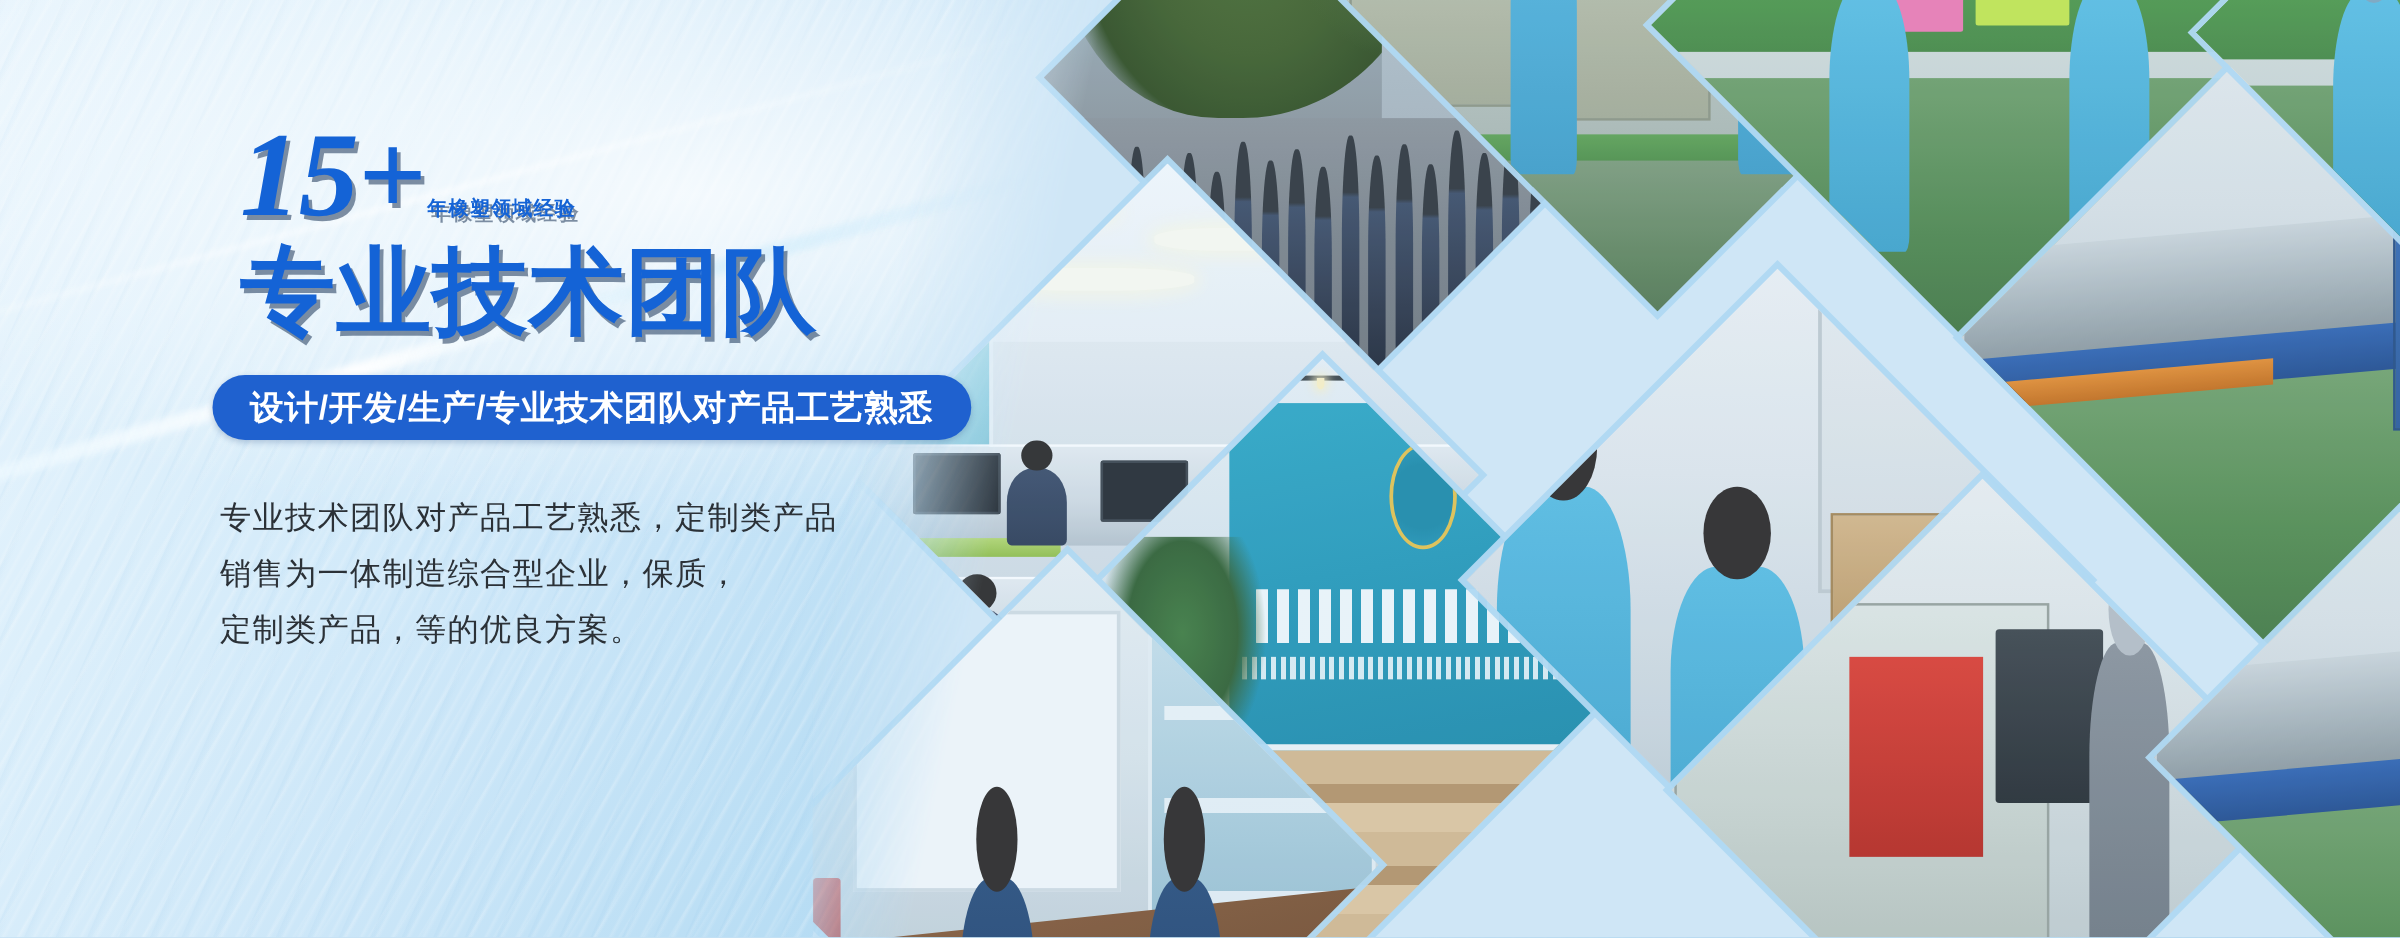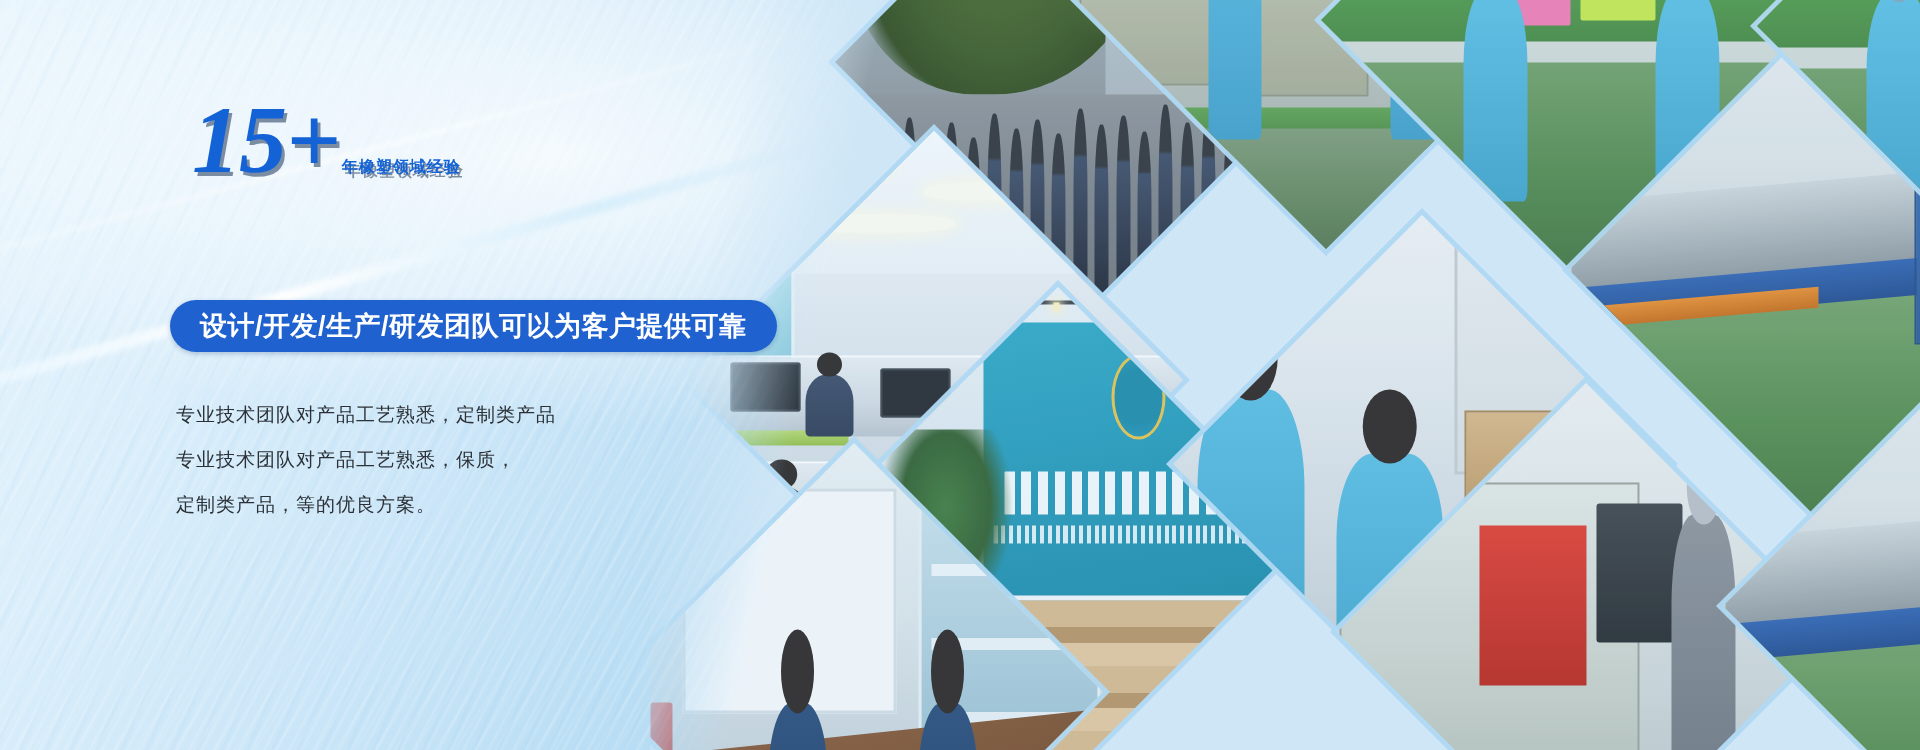--- a/index.html
+++ b/index.html
@@ -397,21 +397,21 @@
     color:#ffffff;
     font-size:27px; font-weight:bold;
     letter-spacing:0.5px;
     white-space:nowrap;
     box-shadow:0 2px 5px rgba(20,60,120,0.25);
   }
 
   .para { position:absolute; left:176px; top:392px; }
   .para p {
     color:#2b3137;
-    font-size:19px;
+    font-size:25px;
     line-height:45px;
     letter-spacing:1px;
     white-space:nowrap;
   }
 </style>
 </head>
 <body>
 
 <div class="banner">
 
@@ -629,25 +629,26 @@
 
     </div>
   </div>
 
   <div class="copy">
 
     <div class="headline">
       <span class="num">15+</span><span>年橡塑领域经验</span>
     </div>
 
+    <div class="headline h-line2">专业技术团队</div>
 
     <div class="pill">
-      <span>设计/开发/生产/研发团队可以为客户提供可靠</span>
+      <span>设计/开发/生产/专业技术团队对产品工艺熟悉</span>
     </div>
 
     <div class="para">
       <p>专业技术团队对产品工艺熟悉，定制类产品</p>
-      <p>专业技术团队对产品工艺熟悉，保质，</p>
+      <p>销售为一体制造综合型企业，保质，</p>
       <p>定制类产品，等的优良方案。</p>
     </div>
 
   </div>
 </div>
 
 </body></html>

